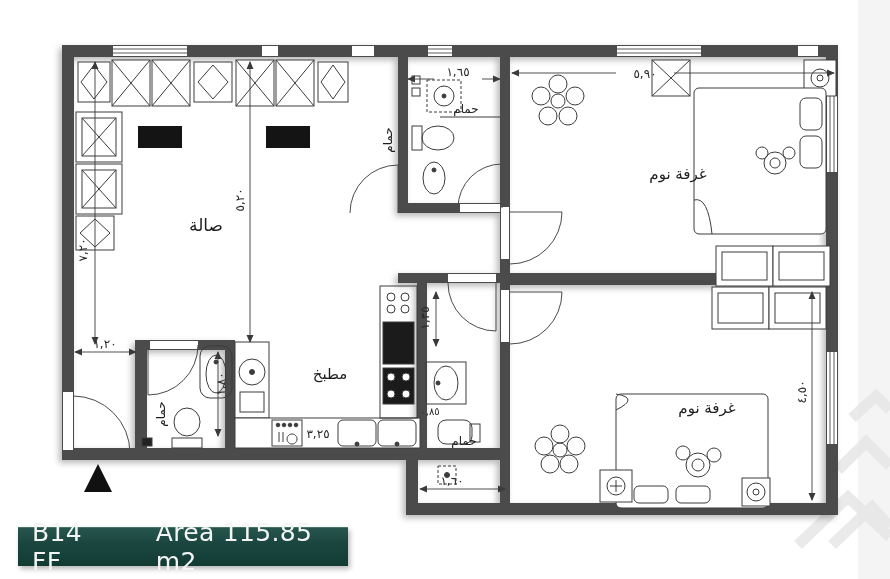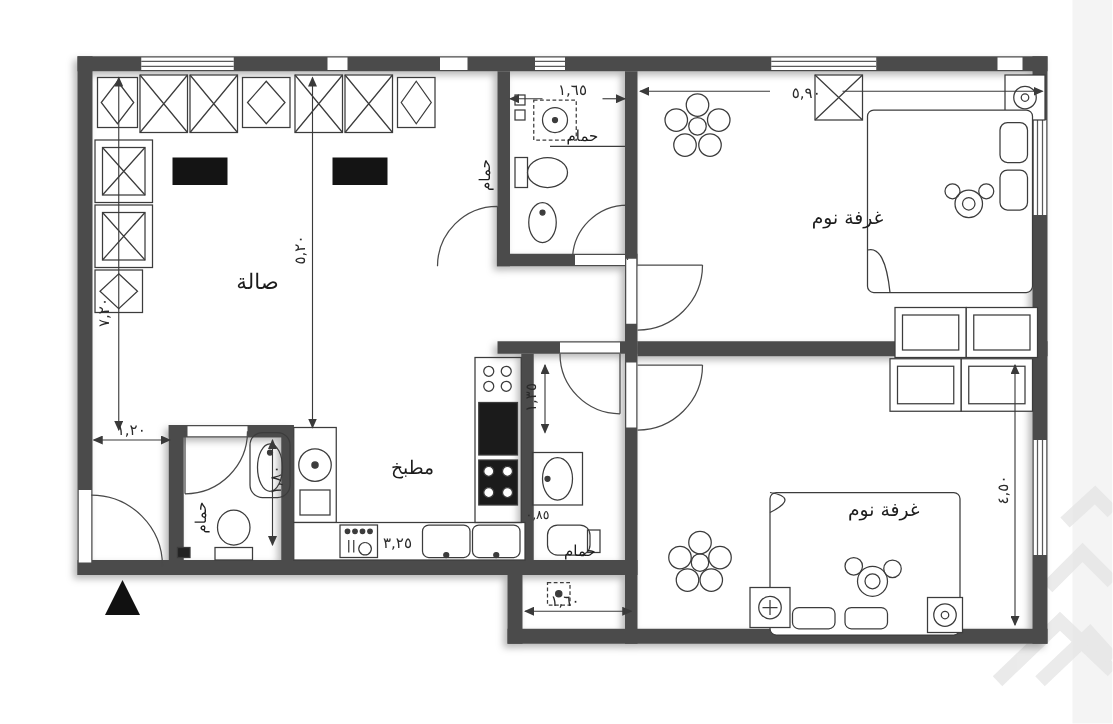--- a/index.html
+++ b/index.html
@@ -286,14 +286,18 @@
     <text class="room-label" x="678" y="179">غرفة نوم</text>
     <text class="room-label" x="707" y="413">غرفة نوم</text>
     <text class="room-label small" x="466" y="113">حمام</text>
     <text class="room-label small" transform="rotate(-90 392 140)" x="392" y="140">حمام</text>
     <text class="room-label small" x="464" y="445">حمام</text>
     <text class="room-label small" transform="rotate(-90 165 414)" x="165" y="414">حمام</text>
   </g>
   <line x1="440" y1="117" x2="500" y2="117" stroke="#3c3c3c" stroke-width="1"></line>
 </svg>
 
-
+<div class="footer-bar">
+  <span class="unit">B14 FF</span>
+  <span class="area">Area 115.85 m2</span>
 </div>
 
+</div>
+
 </body></html>

